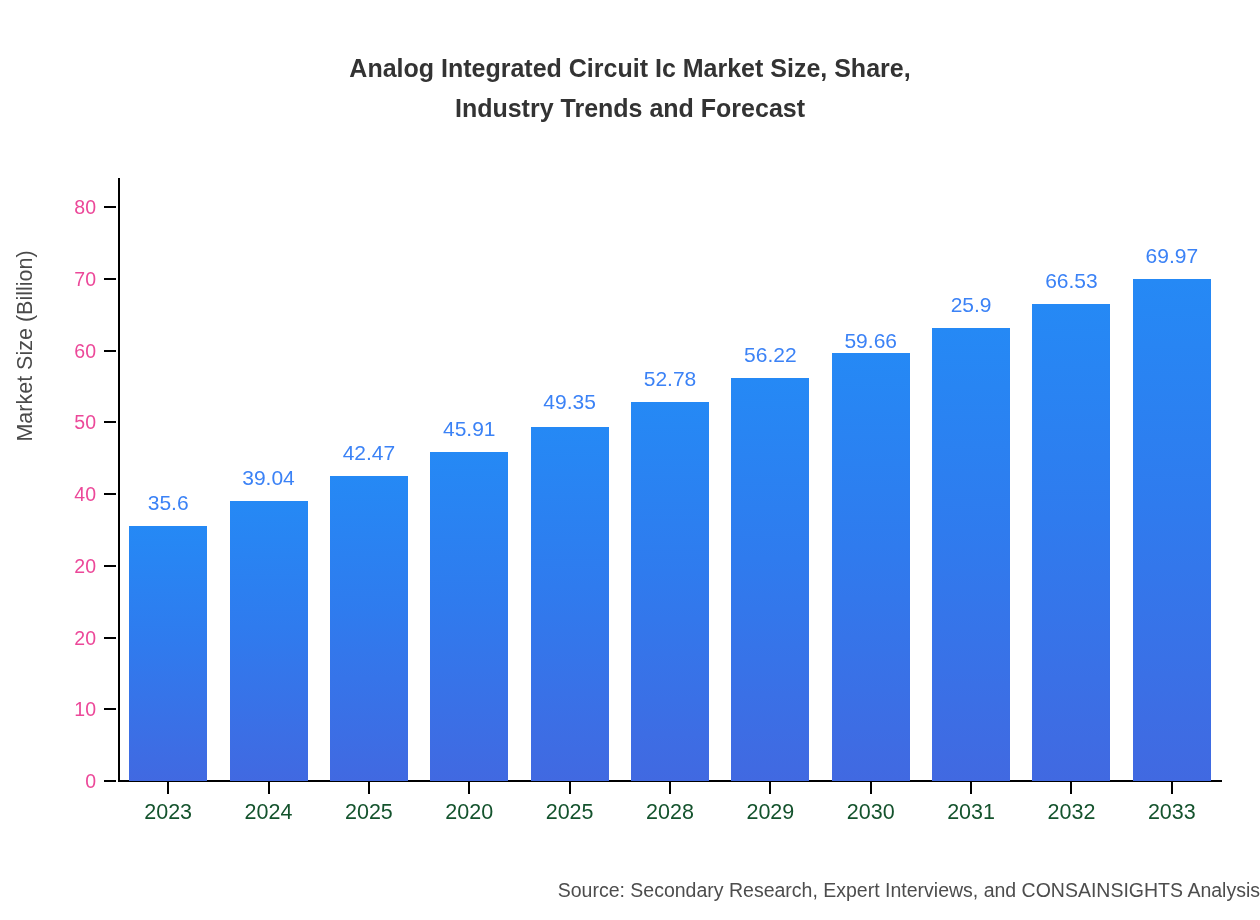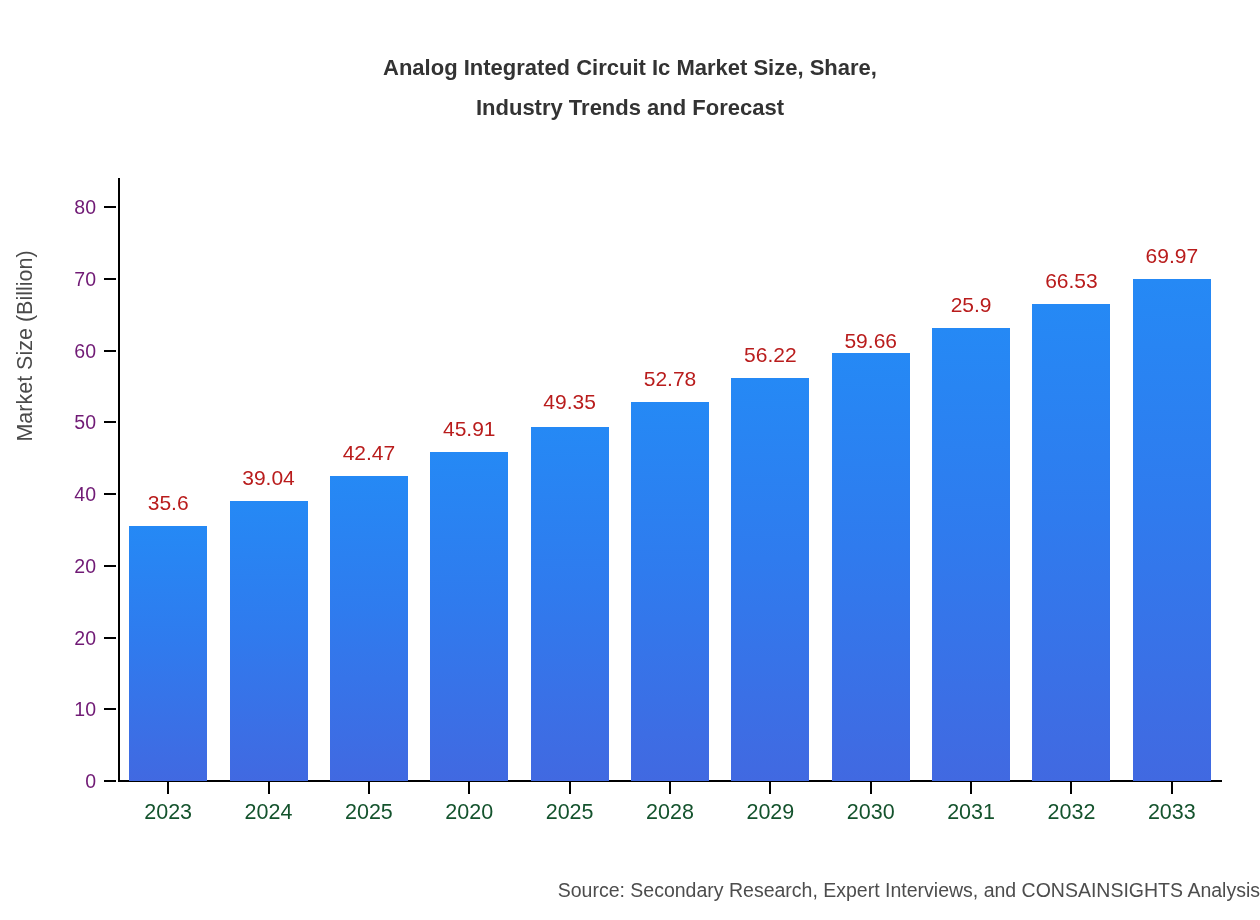--- a/index.html
+++ b/index.html
@@ -16,21 +16,21 @@
     overflow: hidden;
   }
 
   
   #chart-title {
     position: absolute;
     left: 0;
     top: 48px;
     width: 1260px;
     text-align: center;
-    font-size: 22px;
+    font-size: 25px;
     font-weight: bold;
     color: #333333;
     line-height: 40px;
     letter-spacing: 0px;
     white-space: pre-line;
   }
 
   .axis-spine-y {
     position: absolute;
     left: 118px;
@@ -62,21 +62,21 @@
     height: 2px;
     background: #000000;
   }
   .ytick .tick-label {
     position: absolute;
     left: 40px;
     top: -13px;
     width: 56px;
     text-align: right;
     font-size: 19.5px;
-    color: #701a75;
+    color: #ec4899;
     line-height: 26px;
   }
 
   
   .xtick {
     position: absolute;
     top: 782px;
     width: 0;
   }
   .xtick .tick-mark {
@@ -101,21 +101,21 @@
   
   .bar {
     position: absolute;
     bottom: 0;
     background: linear-gradient(to bottom, #2589f5 0%, #2f7bee 45%, #4169e1 100%);
   }
   .bar-label {
     position: absolute;
     text-align: center;
     font-size: 21px;
-    color: #b91c1c;
+    color: #3b82f6;
     line-height: 26px;
     white-space: nowrap;
   }
 
   
   #y-axis-title {
     position: absolute;
     left: -255px;
     top: 333px;
     width: 560px;

